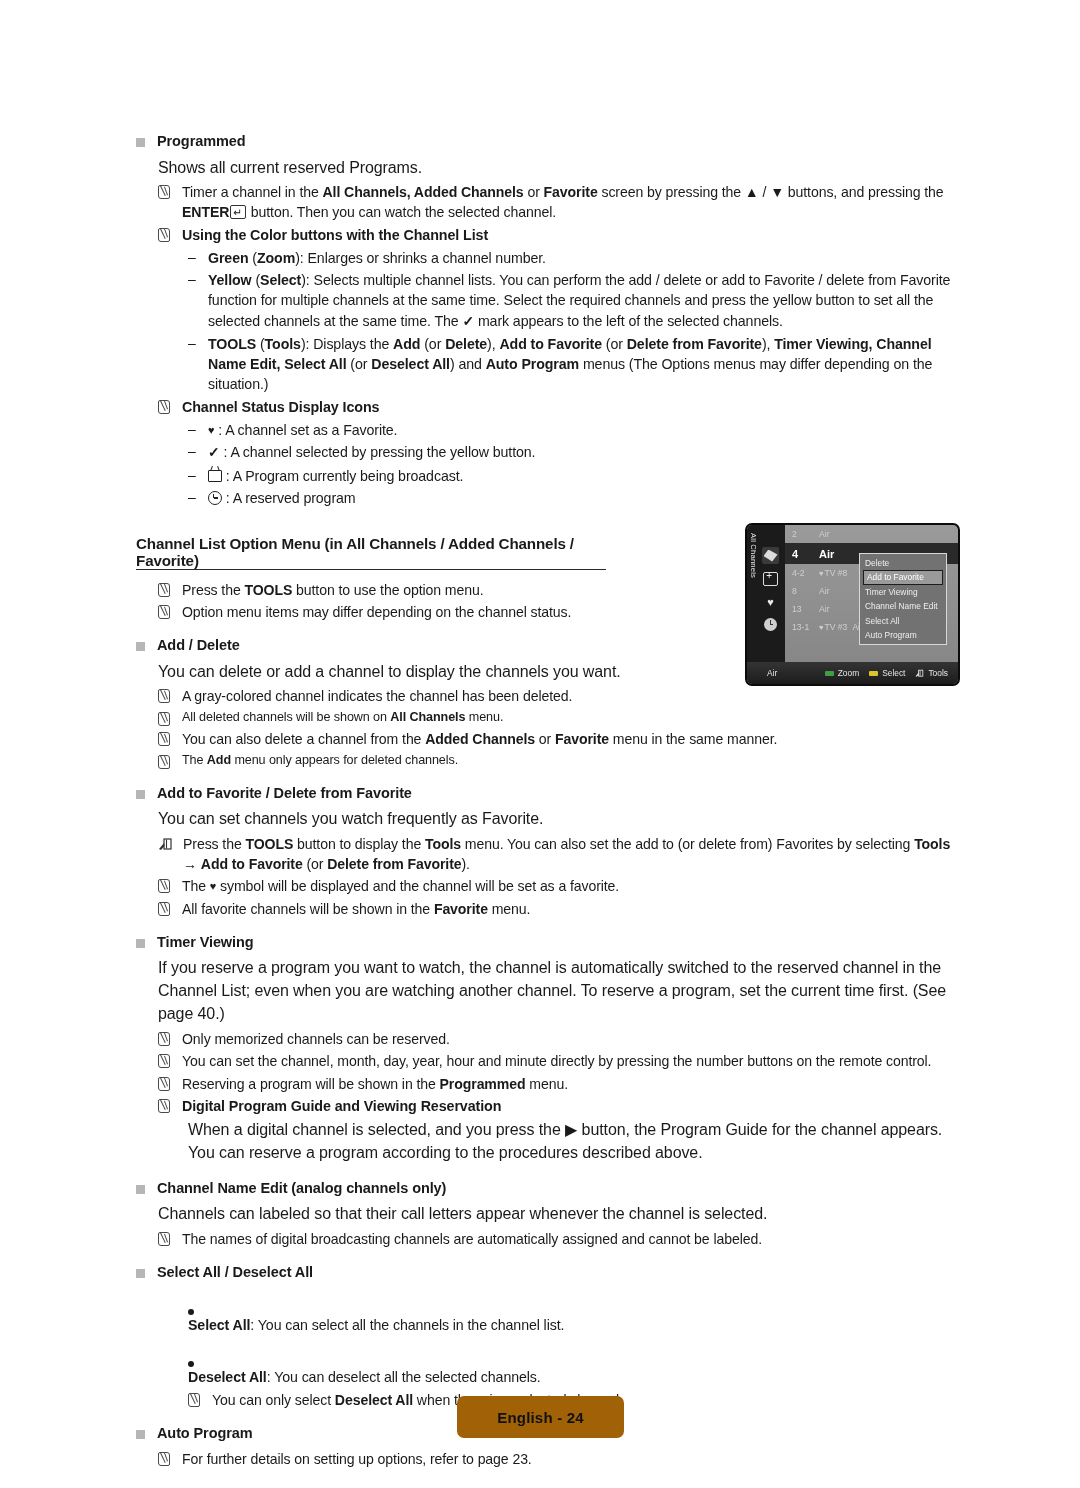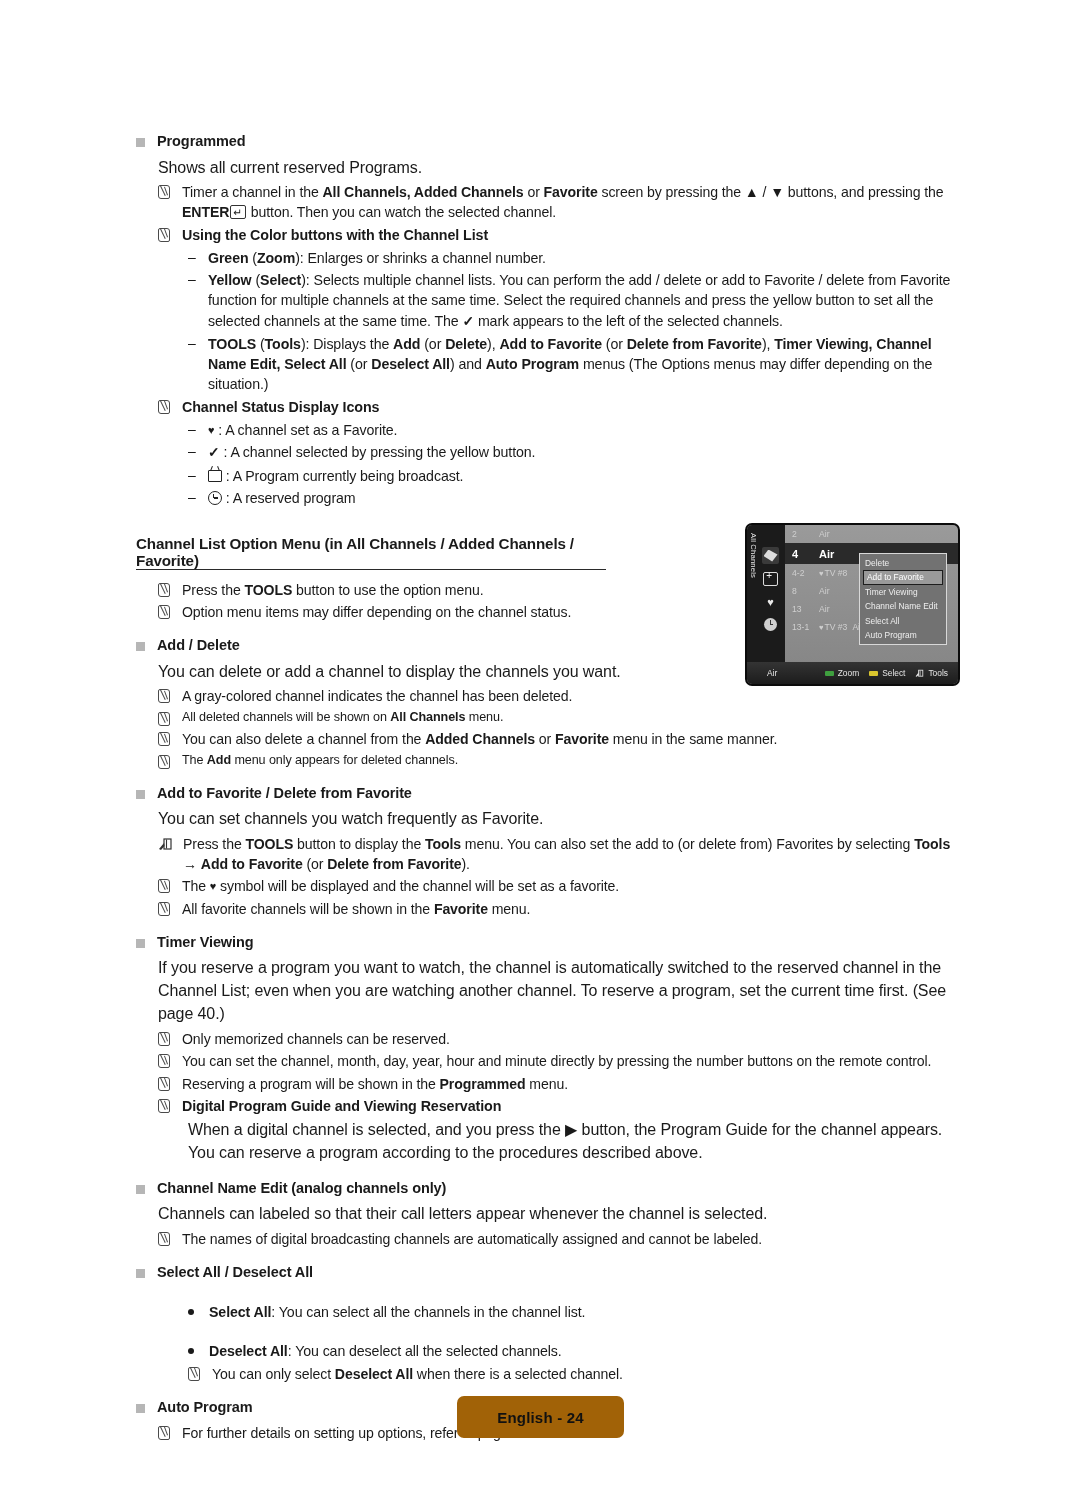--- a/index.html
+++ b/index.html
@@ -133,20 +133,21 @@
     font-size: 14.2px;
     line-height: 1.42;
     letter-spacing: -0.1px;
   }
 
   
   .bullet {
     display: flex;
     align-items: flex-start;
     margin: 19px 0 3px 52px;
+    flex-direction: column;
   }
   .bullet .b-dot {
     flex: 0 0 auto;
     width: 6px; height: 6px;
     border-radius: 50%;
     background: #1a1a1a;
     margin-right: 15px;
     margin-top: 7px;
   }
   .bullet .b-txt {

